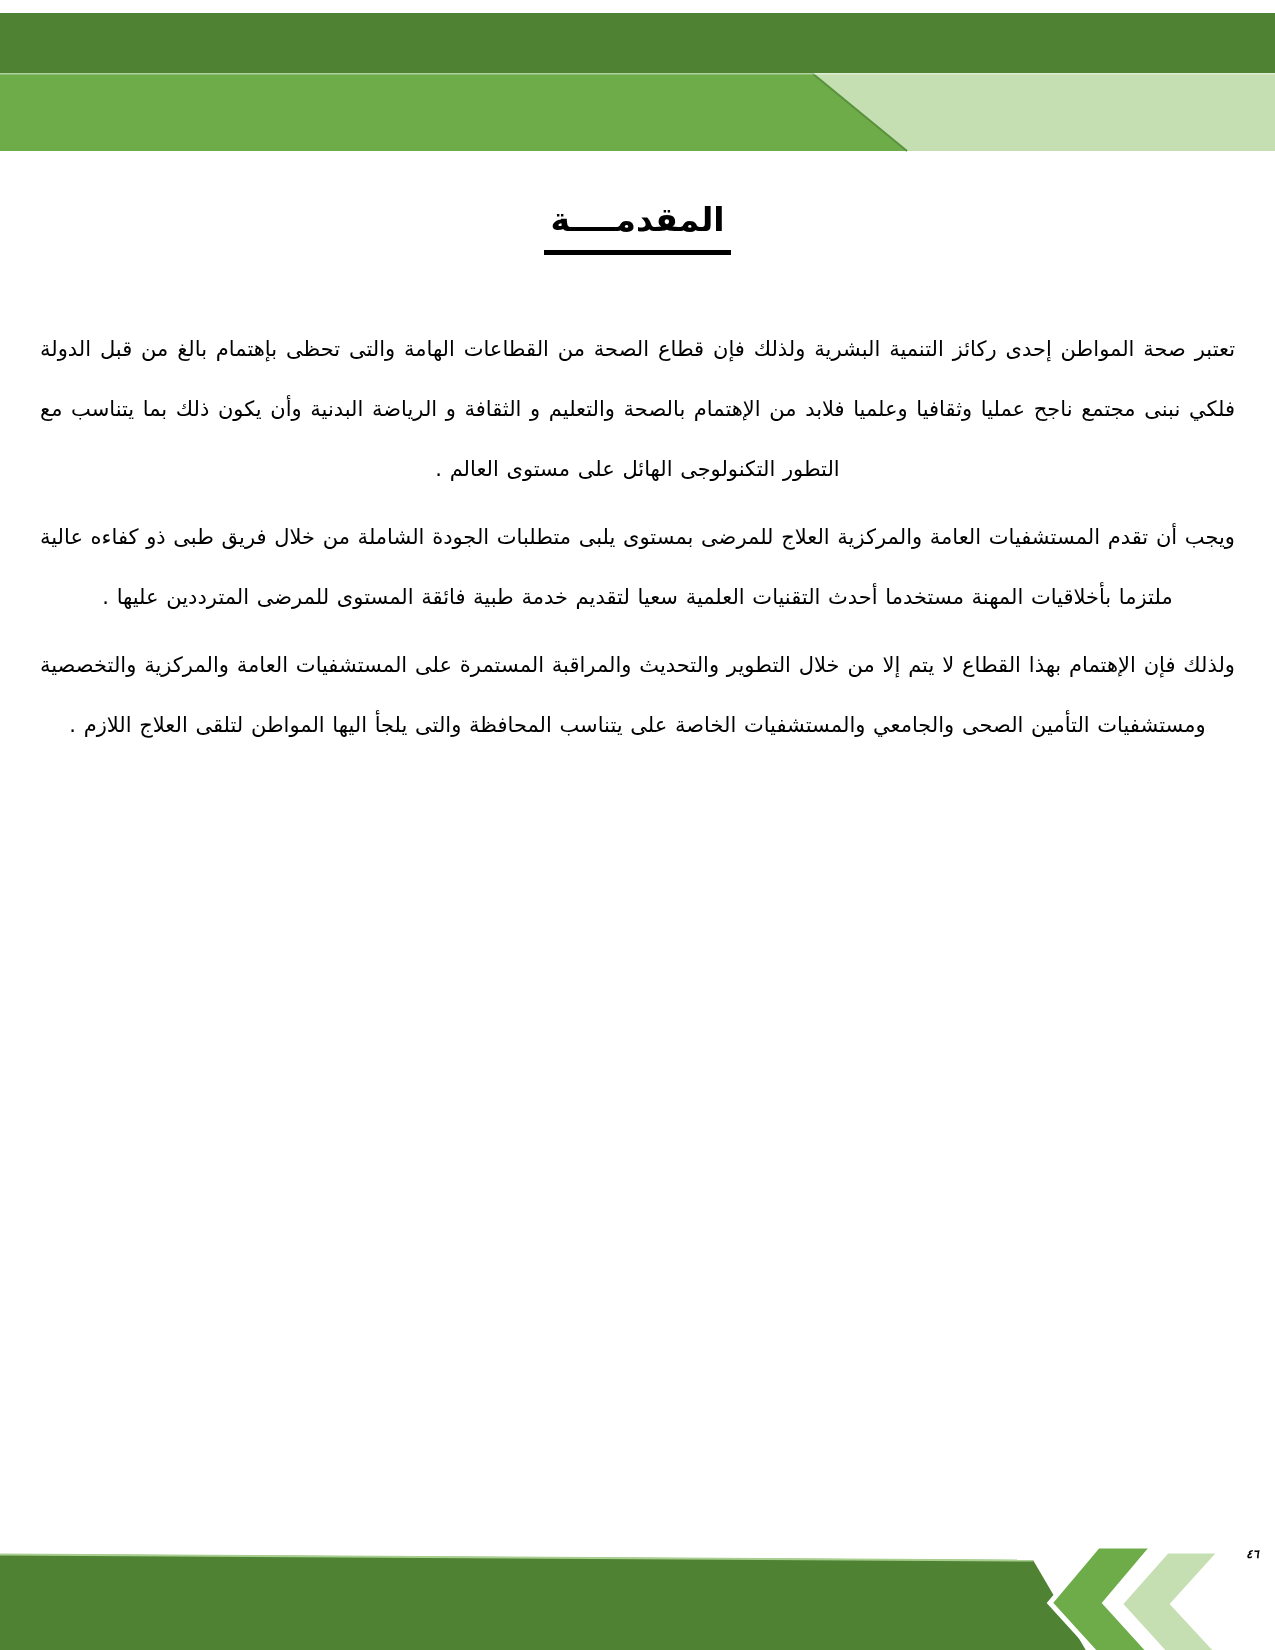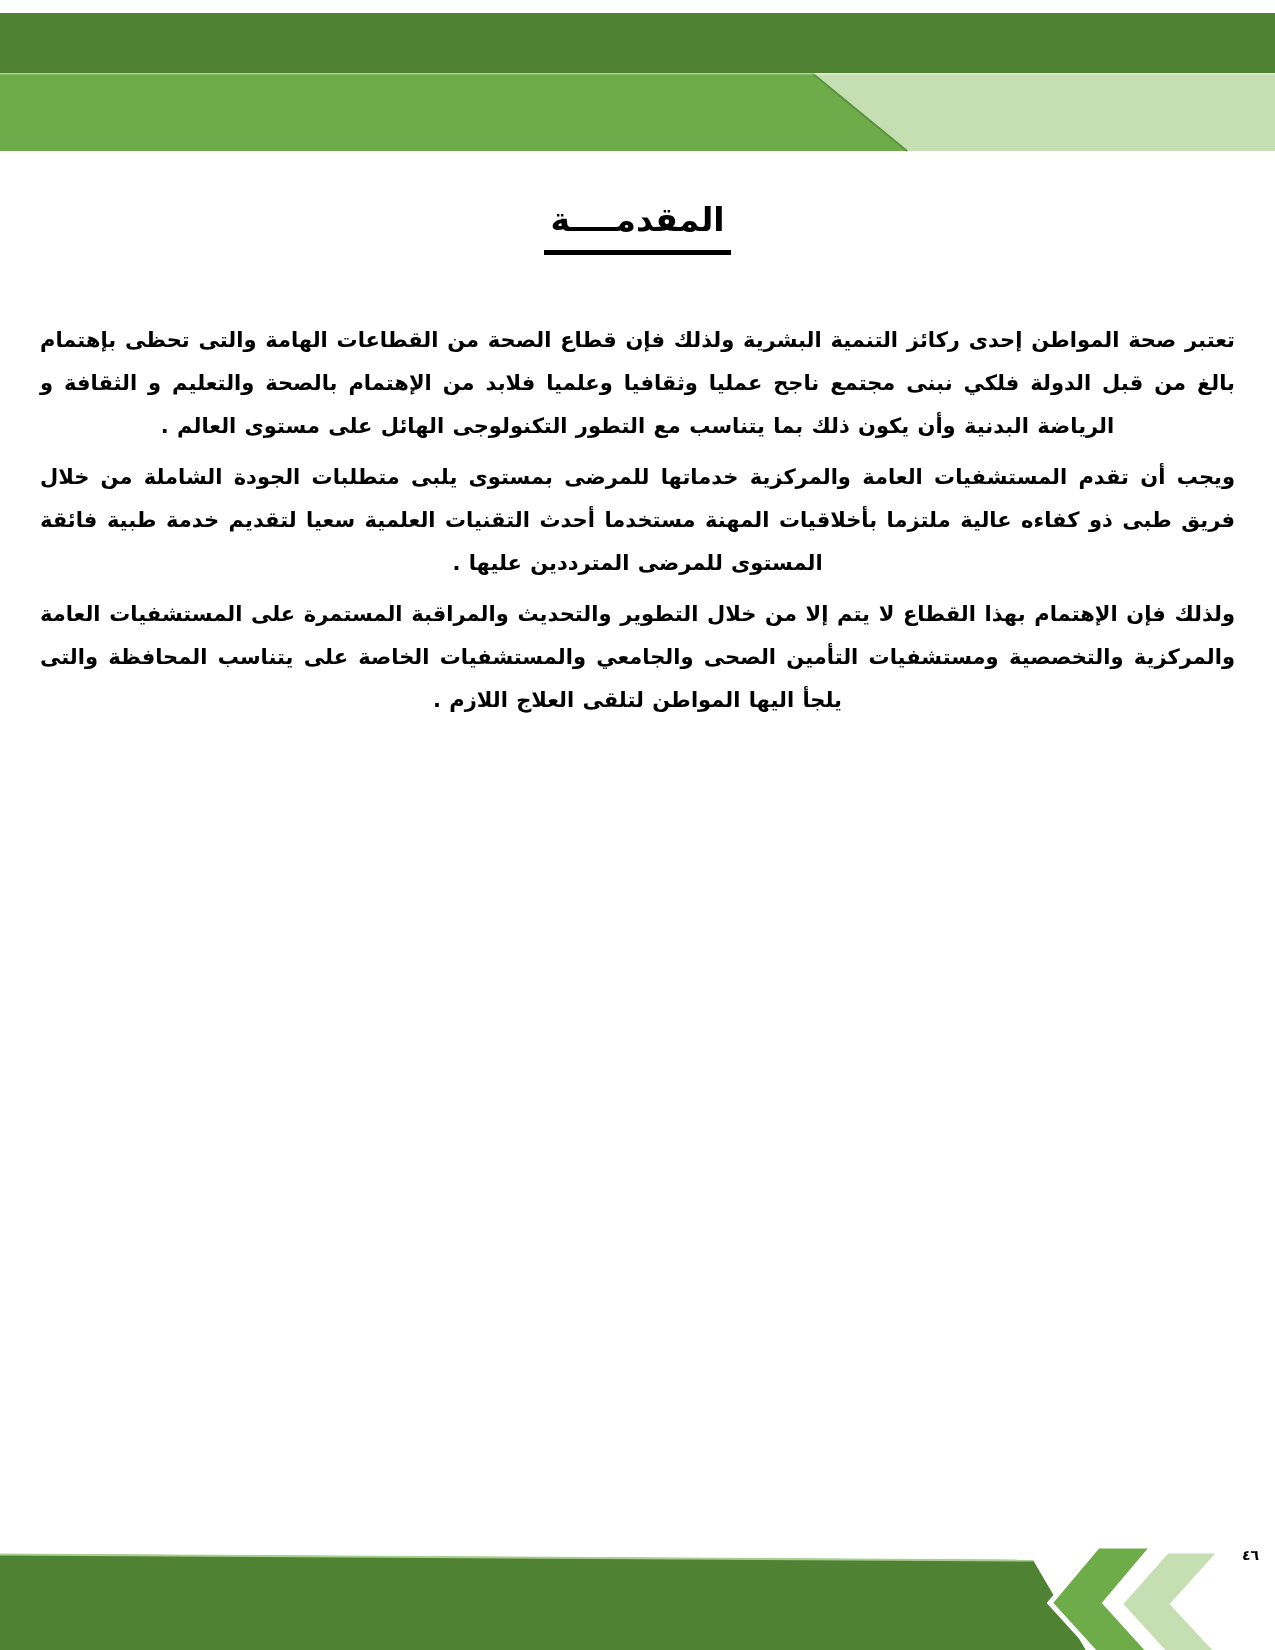--- a/index.html
+++ b/index.html
@@ -21,23 +21,24 @@
   .fill-med    { fill:var(--medium-green,#6eac4a); }
   .fill-pale   { fill:var(--pale-green,#c5dfb2); }
   .chev        { stroke:#ffffff; stroke-width:5; stroke-linejoin:miter; }
   .edge-dark   { stroke:#58923c; stroke-width:2; }
   .edge-light  { stroke:#a9cf90; stroke-width:2; }
   .hairline    { stroke:rgba(255,255,255,0.45); stroke-width:1.5; }
 
   .page-number {
     position:absolute;
     top:14px; right:16px;
-    font-size:14px; font-weight:bold;
+    font-size:12px; font-weight:bold;
     color:var(--text-color,#000);
     direction:rtl;
+    font-style:italic;
   }
 
   
   main {
     position:absolute;
     top:140px; left:0; right:0;
     padding:0 40px;
     direction:rtl;
     color:var(--text-color,#000);
   }
@@ -49,22 +50,22 @@
     line-height:1.25;
   }
   .doc-title span {
     display:inline-block;
     border-bottom:5px solid var(--text-color,#000);
     padding:0 6px 10px;
   }
   .para {
     margin:0 0 8px;
     font-size:21px;
-    font-weight:bold;
-    line-height:43px;
+    font-weight:normal;
+    line-height:60px;
     text-align:justify;
     text-align-last:center;
     word-spacing:1px;
   }
 </style>
 </head>
 <body>
 
 <div class="page">
 
@@ -77,21 +78,21 @@
       <line class="hairline" x1="0" y1="60.8" x2="1275" y2="60.8"></line>
     </svg>
   </div>
 
   <main>
     <h1 class="doc-title">
       <span>المقدمــــة</span>
     </h1>
     <section>
       <p class="para">تعتبر صحة المواطن إحدى ركائز التنمية البشرية ولذلك فإن قطاع الصحة من القطاعات الهامة والتى تحظى بإهتمام بالغ من قبل الدولة فلكي نبنى مجتمع ناجح عمليا وثقافيا وعلميا فلابد من الإهتمام بالصحة والتعليم و الثقافة و الرياضة البدنية وأن يكون ذلك بما يتناسب مع التطور التكنولوجى الهائل على مستوى العالم .</p>
-      <p class="para">ويجب أن تقدم المستشفيات العامة والمركزية خدماتها للمرضى بمستوى يلبى متطلبات الجودة الشاملة من خلال فريق طبى ذو كفاءه عالية ملتزما بأخلاقيات المهنة مستخدما أحدث التقنيات العلمية سعيا لتقديم خدمة طبية فائقة المستوى للمرضى المترددين عليها .</p>
+      <p class="para">ويجب أن تقدم المستشفيات العامة والمركزية العلاج للمرضى بمستوى يلبى متطلبات الجودة الشاملة من خلال فريق طبى ذو كفاءه عالية ملتزما بأخلاقيات المهنة مستخدما أحدث التقنيات العلمية سعيا لتقديم خدمة طبية فائقة المستوى للمرضى المترددين عليها .</p>
       <p class="para">ولذلك فإن الإهتمام بهذا القطاع لا يتم إلا من خلال التطوير والتحديث والمراقبة المستمرة على المستشفيات العامة والمركزية والتخصصية ومستشفيات التأمين الصحى والجامعي والمستشفيات الخاصة على يتناسب المحافظة والتى يلجأ اليها المواطن لتلقى العلاج اللازم .</p>
     </section>
   </main>
 
   <div class="ftr">
     <svg viewBox="0 0 1275 130" preserveAspectRatio="none">
       <polygon class="fill-dark" points="0,21 1033,27 1091,126 0,126"></polygon>
       <line class="edge-light" x1="0" y1="21.5" x2="1033" y2="27.5"></line>
       <polygon class="fill-med chev" points="1098,13 1153,13 1105,70 1156,126 1101,126 1050,70"></polygon>
       <polygon class="fill-pale chev" points="1167,18 1221,18 1173,71 1224,126 1170,126 1120,71"></polygon>

